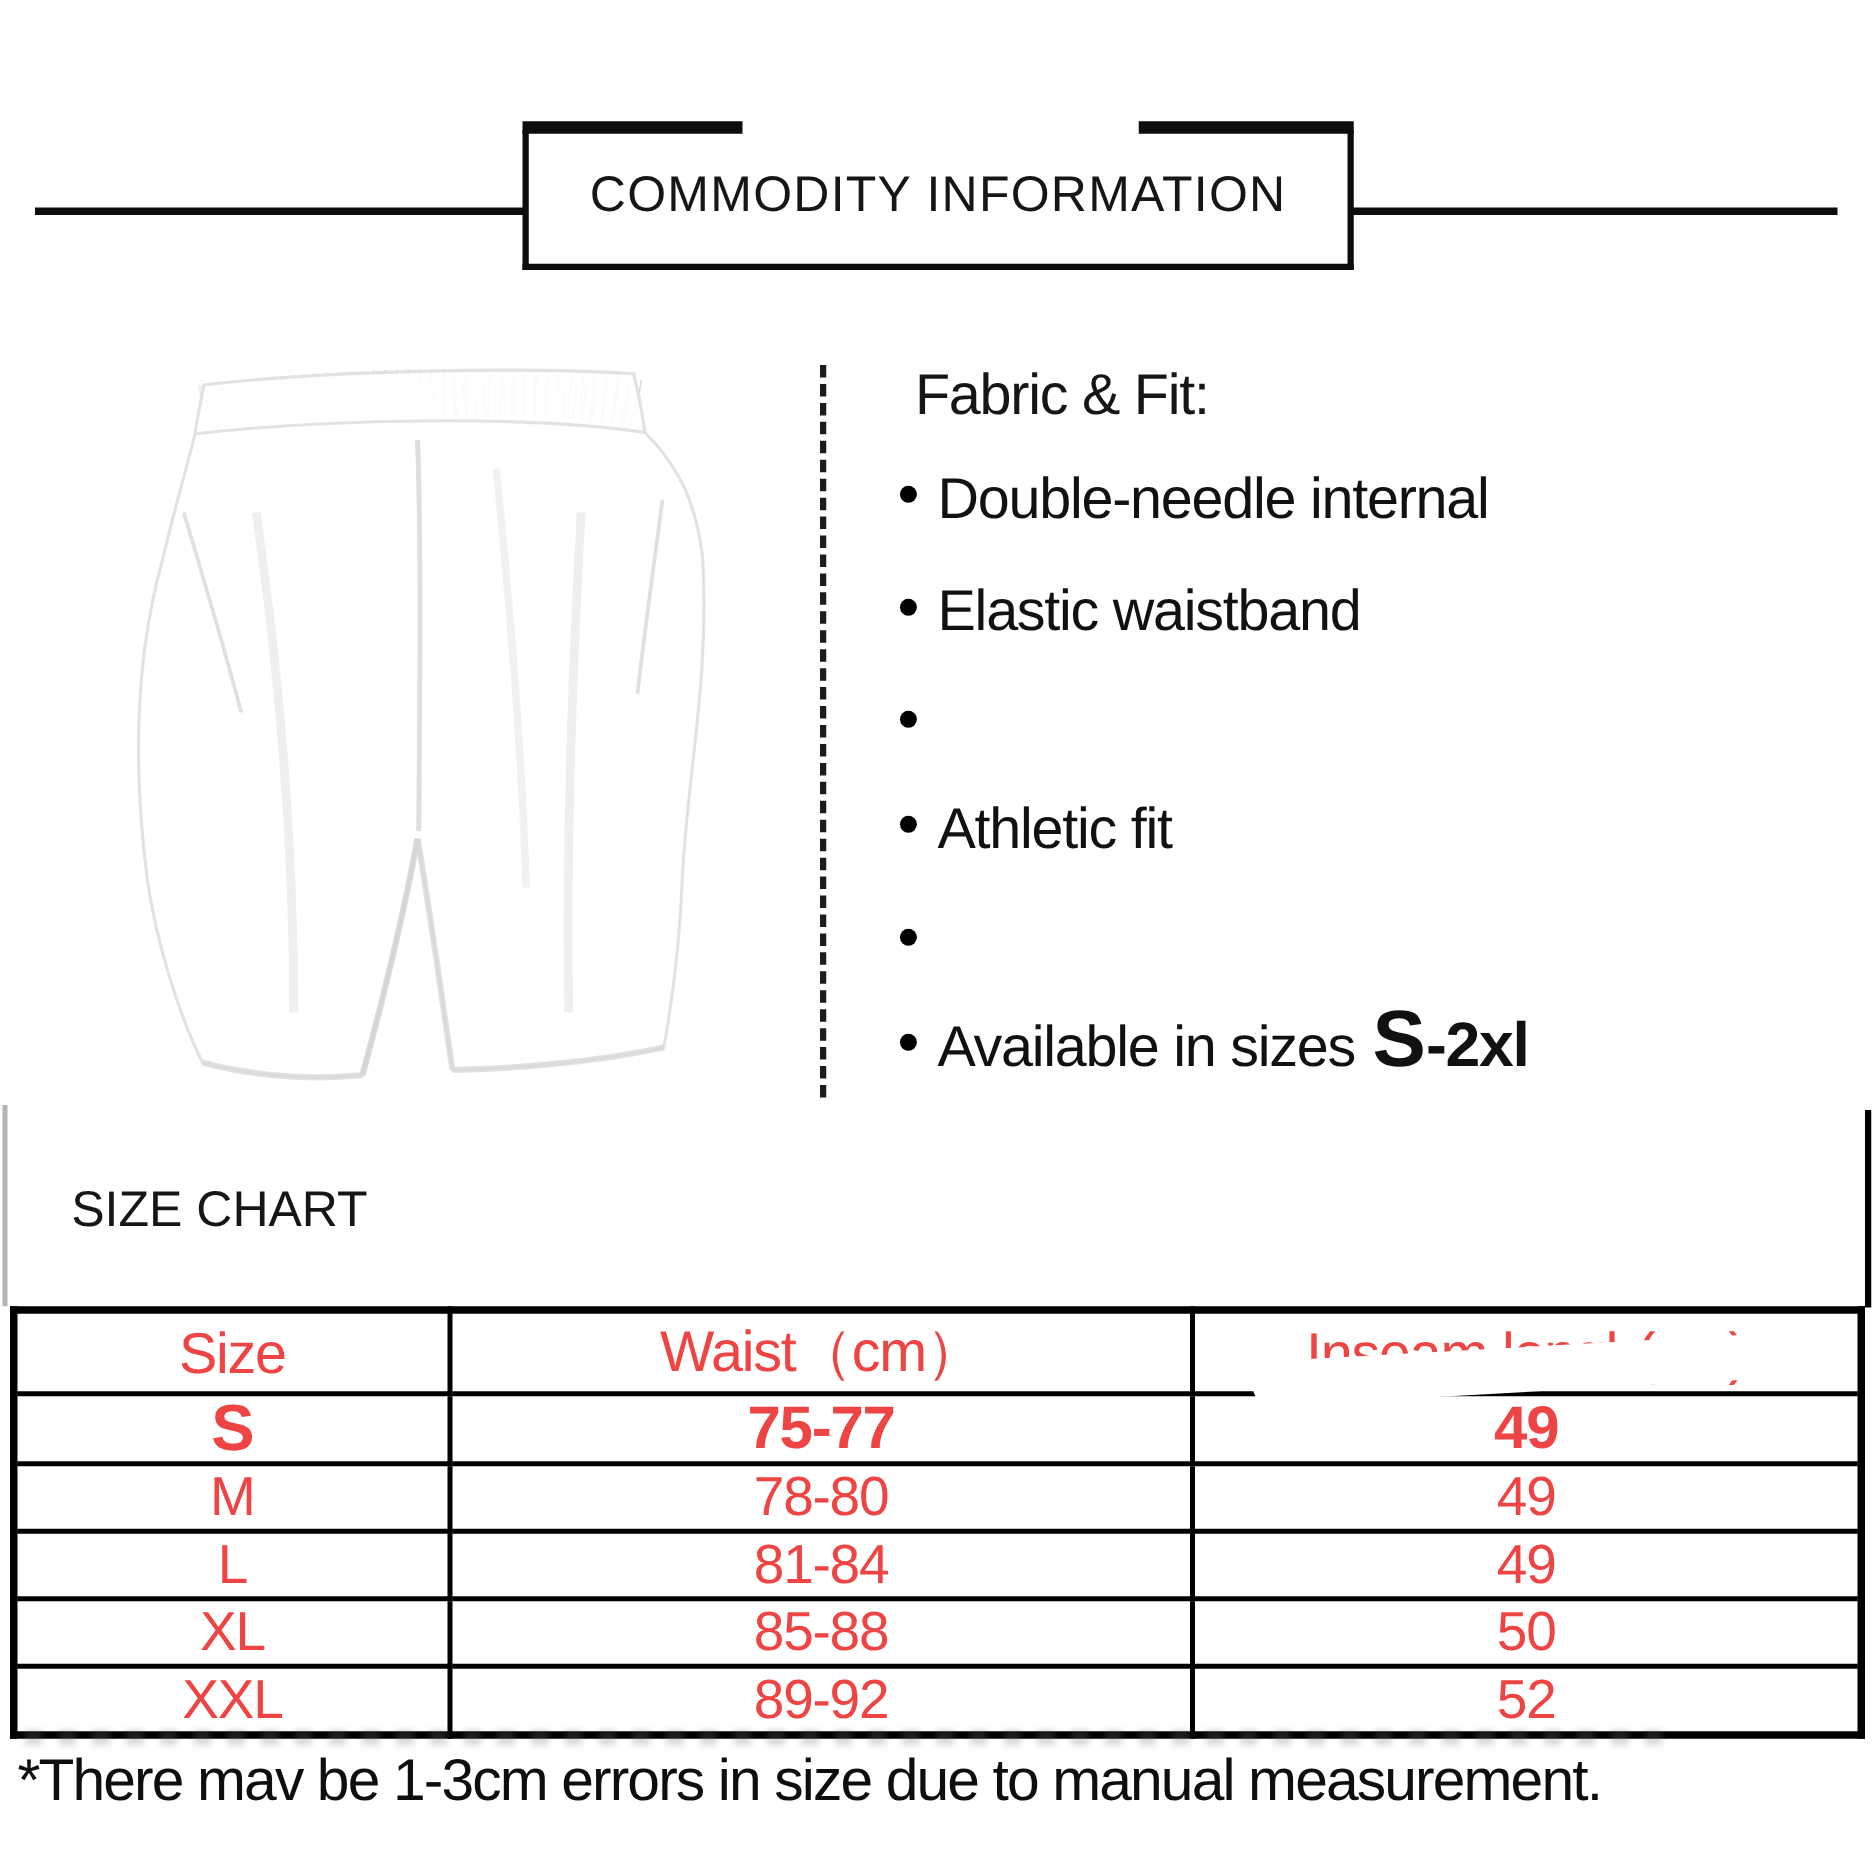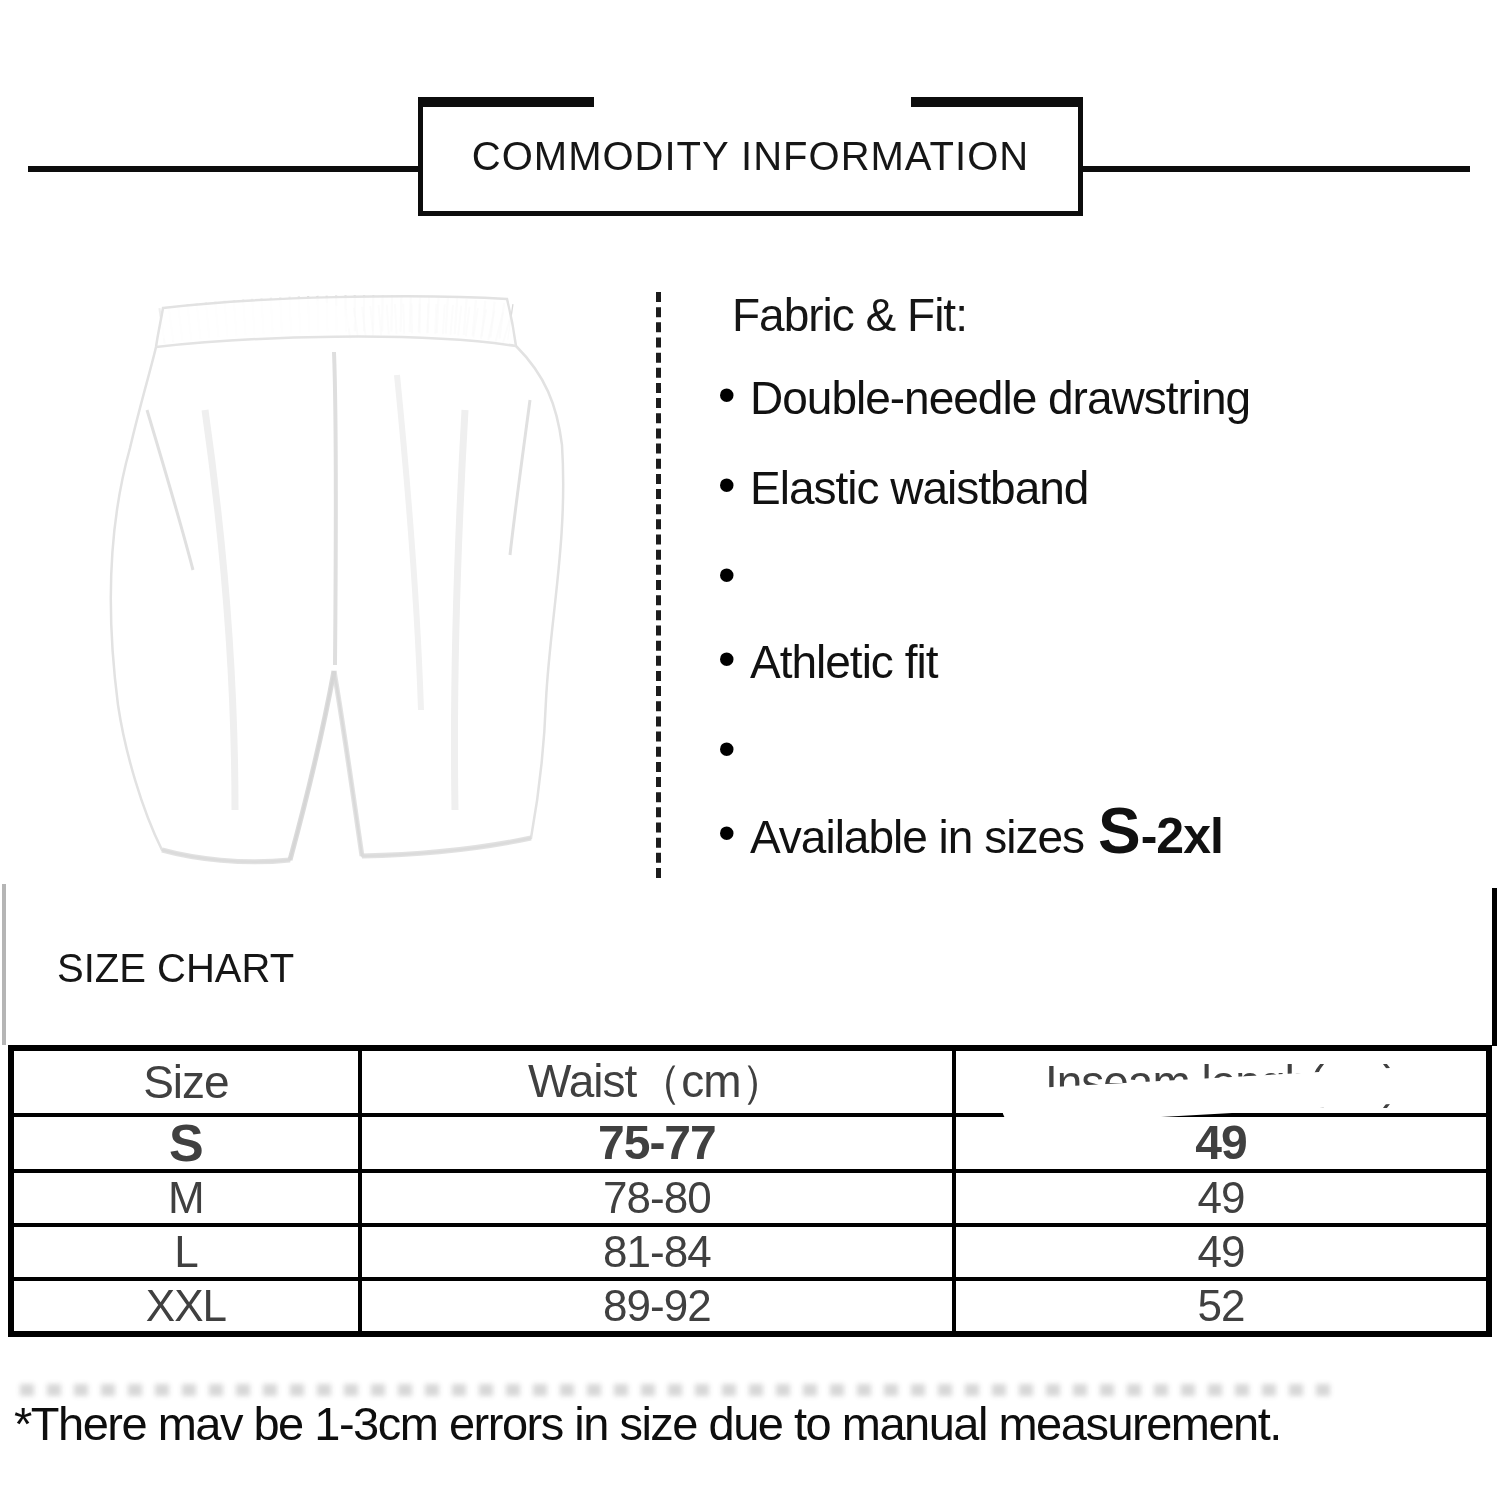--- a/index.html
+++ b/index.html
@@ -38,21 +38,21 @@
   
   .edge-left{position:absolute;left:2px;top:884px;width:4px;height:161px;background:#b5b5b5;}
   .edge-right{position:absolute;left:1492px;top:888px;width:5px;height:158px;background:#000;}
 
   
   .size-chart-title{position:absolute;left:57px;top:946px;margin:0;
                     font-size:40px;font-weight:400;letter-spacing:0;color:#161616;}
   table.size-table{position:absolute;left:8px;top:1045px;width:1484px;
                    border-collapse:collapse;border:6px solid #000;table-layout:fixed;}
   .size-table th,.size-table td{border:4px solid #000;text-align:center;vertical-align:middle;
-                   padding:0;letter-spacing:-1px;color:#404040;overflow:hidden;}
+                   padding:0;letter-spacing:-1px;color:#ef4444;overflow:hidden;}
   .size-table th{height:58px;font-size:46px;font-weight:400;}
   .size-table td{height:50px;font-size:44px;font-weight:400;line-height:1;}
   .col-size{width:23.6%;}
   .col-waist{width:40.2%;}
   .col-inseam{width:36.2%;}
   tr.bold-row td{font-weight:700;font-size:48px;}
   tr.bold-row td:first-child{font-size:52px;}
 
   
   .white-swoosh{position:absolute;left:1002px;top:1077px;width:458px;height:36px;background:#fff;
@@ -115,21 +115,21 @@
     <path d="M312,85 C322,185 332,300 336,420" fill="none" stroke="#f1f1f1" stroke-width="6"></path>
   </svg>
 
   <div class="divider-dashed"></div>
 
   <section class="features">
     <h2>Fabric &amp; Fit:</h2>
     <ul>
       <li>
         <span class="dot">•</span>
-        <span>Double-needle drawstring</span>
+        <span>Double-needle internal</span>
       </li>
       <li>
         <span class="dot">•</span>
         <span>Elastic waistband</span>
       </li>
       <li>
         <span class="dot">•</span>
       </li>
       <li>
         <span class="dot">•</span>
@@ -173,20 +173,25 @@
         <td>M</td>
         <td>78-80</td>
         <td>49</td>
       </tr>
       <tr>
         <td>L</td>
         <td>81-84</td>
         <td>49</td>
       </tr>
       <tr>
+        <td>XL</td>
+        <td>85-88</td>
+        <td>50</td>
+      </tr>
+      <tr>
         <td>XXL</td>
         <td>89-92</td>
         <td>52</td>
       </tr>
     </tbody>
   </table>
 
   <div class="white-swoosh"></div>
   <div class="ghost-smudge"></div>
 

